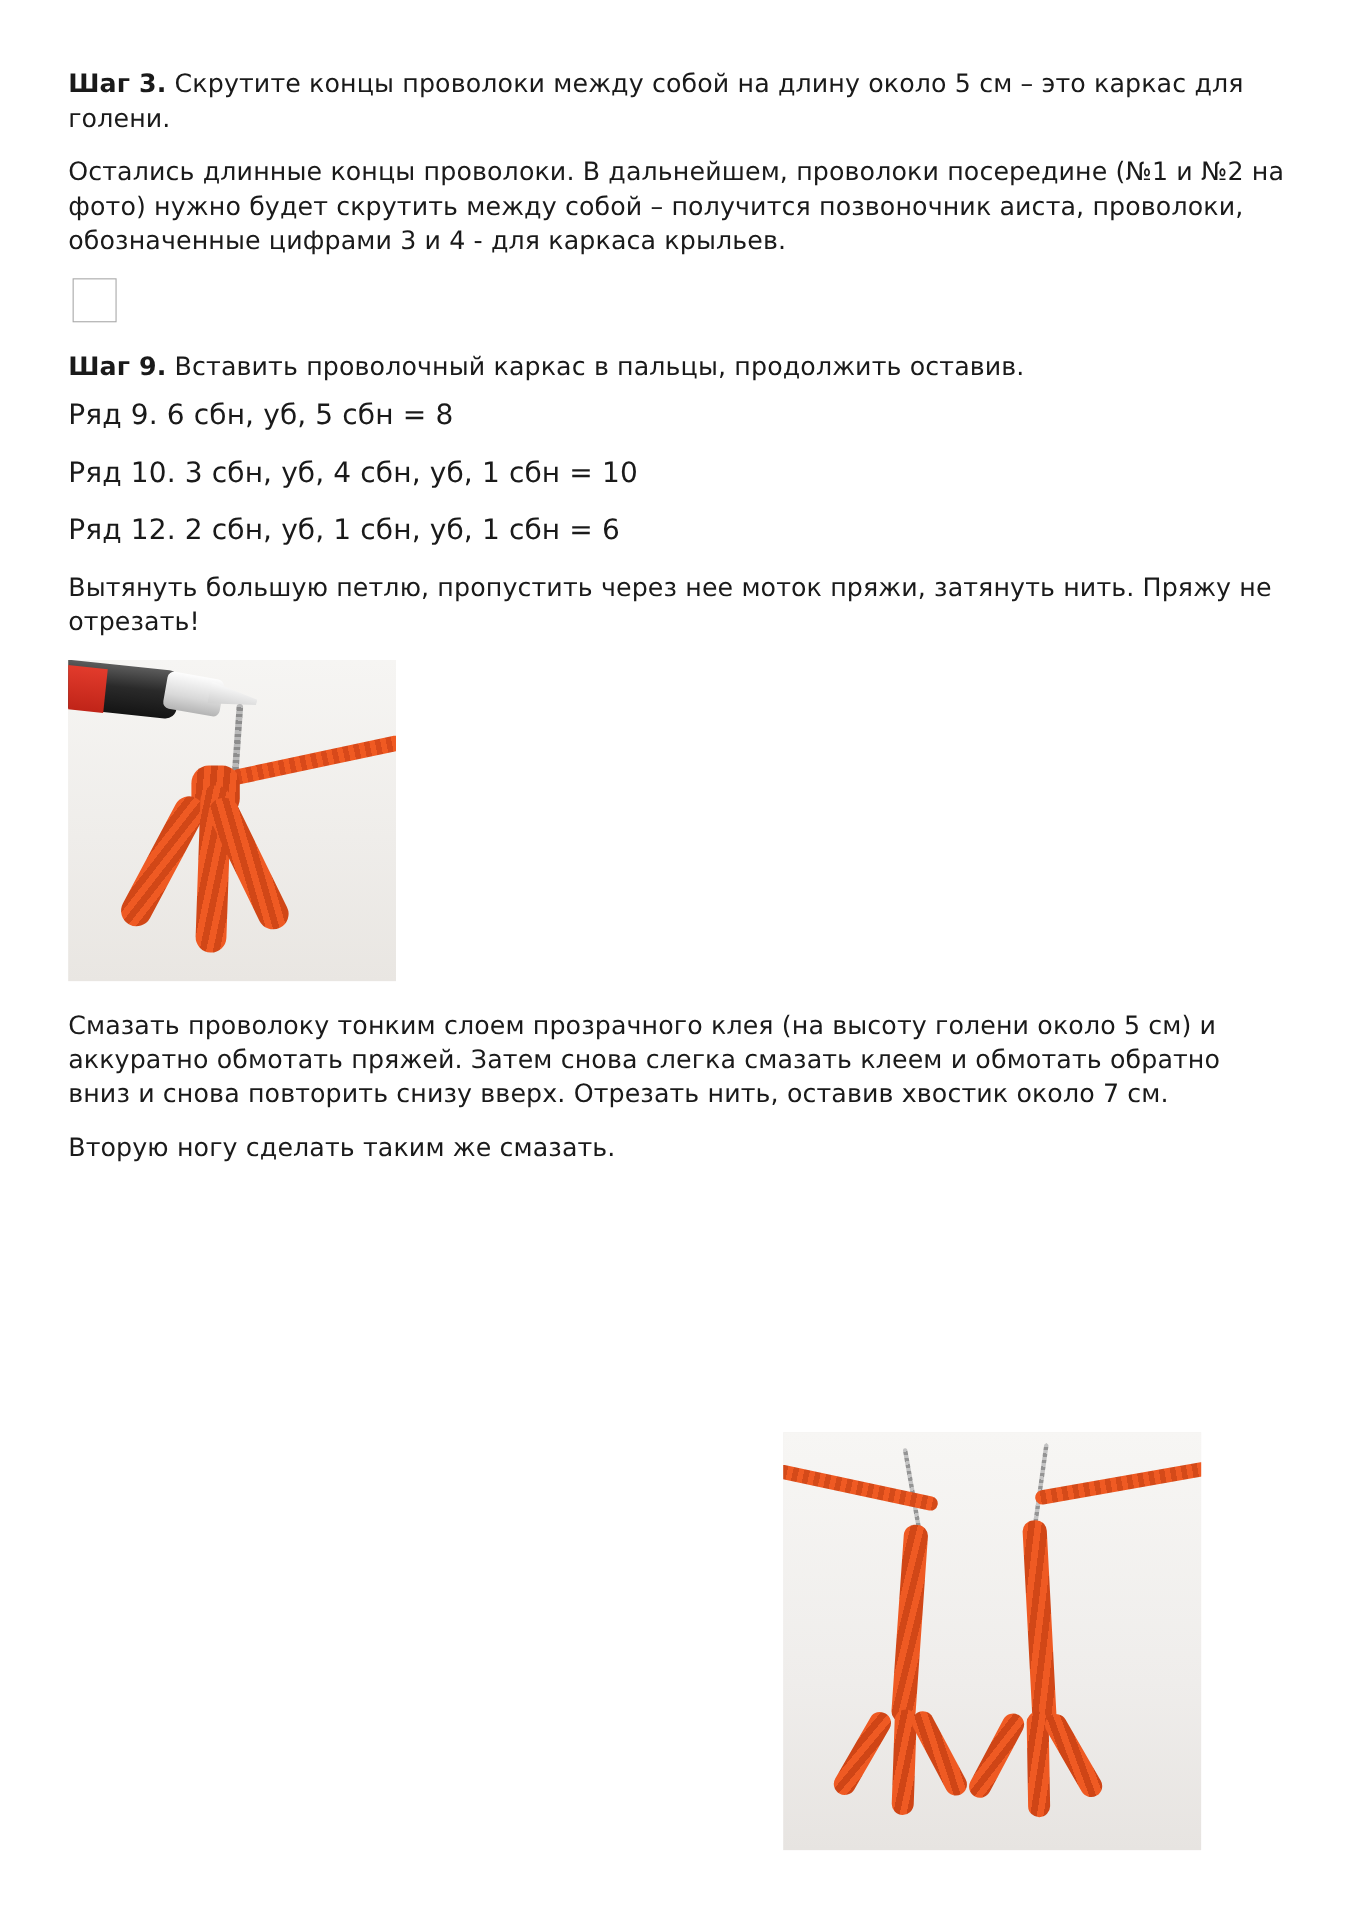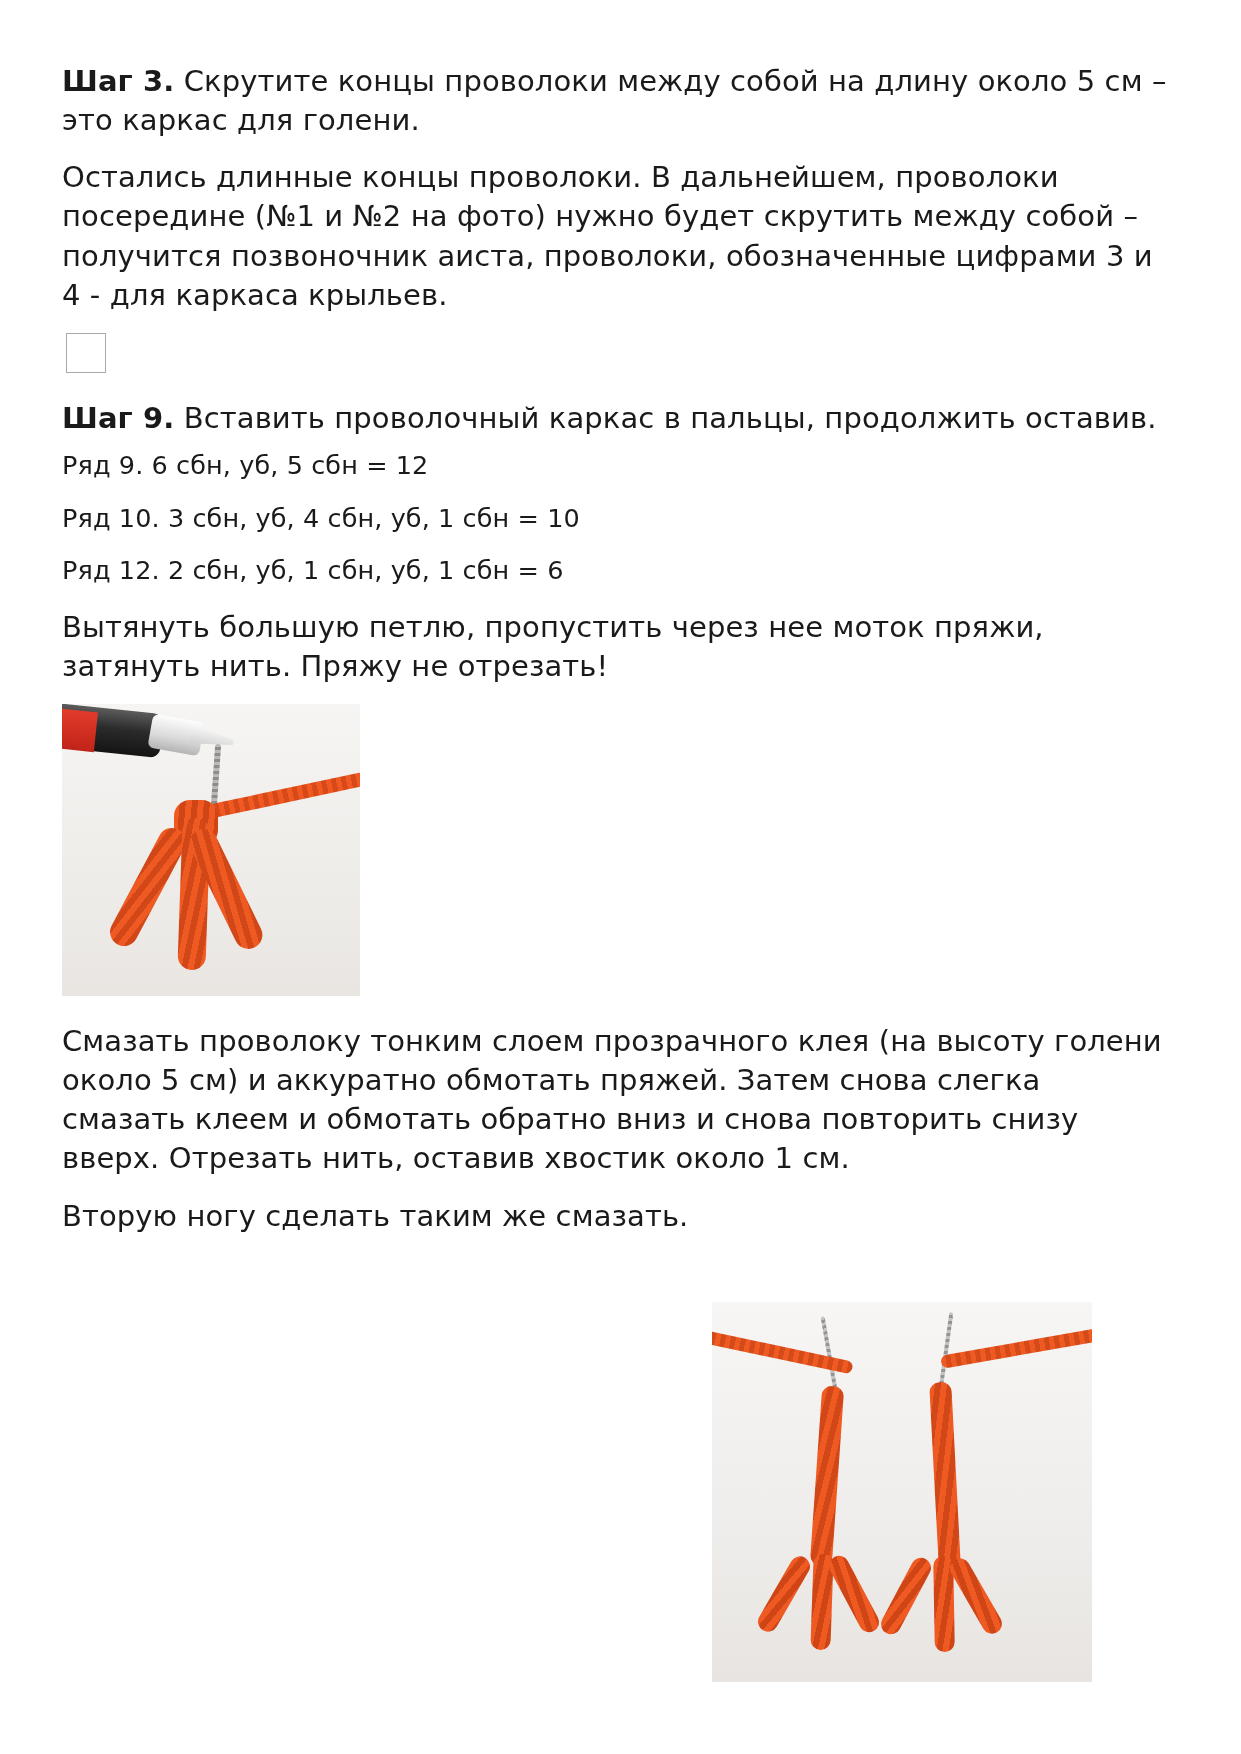--- a/index.html
+++ b/index.html
@@ -17,21 +17,21 @@
   }
   .page {
     box-sizing: border-box;
     width: 1241px;
     height: 1754px;
     padding: 62px 70px 40px 62px;
     position: relative;
   }
   p {
     margin: 0 0 18px 0;
-    font-size: 29px;
+    font-size: 23px;
     line-height: 1.35;
     letter-spacing: 0.1px;
   }
   .bold-lead {
     font-weight: bold;
   }
   .tight {
     margin-bottom: 12px;
   }
   .row-line {
@@ -184,41 +184,41 @@
   </p>
 
   <p>Остались длинные концы проволоки. В дальнейшем, проволоки посередине (№1 и №2 на фото) нужно будет скрутить между собой – получится позвоночник аиста, проволоки, обозначенные цифрами 3 и 4 - для каркаса крыльев.</p>
 
   <div class="small-box"></div>
 
   <p class="tight">
     <span class="bold-lead">Шаг 9.</span><span> Вставить проволочный каркас в пальцы, продолжить оставив.</span>
   </p>
 
-  <p class="row-line">Ряд 9. 6 сбн, уб, 5 сбн = 12</p>
+  <p class="row-line">Ряд 9. 6 сбн, уб, 5 сбн = 8</p>
   <p class="row-line">Ряд 10.  3 сбн, уб, 4 сбн, уб, 1 сбн = 10</p>
   <p class="row-line">Ряд 12. 2 сбн, уб, 1 сбн, уб, 1 сбн = 6</p>
 
   <p>Вытянуть большую петлю, пропустить через нее моток пряжи, затянуть нить. Пряжу не отрезать!</p>
 
   <div class="photo1">
     <div class="bg"></div>
     <div class="glue-body"></div>
     <div class="glue-label"></div>
     <div class="glue-neck"></div>
     <div class="glue-tip"></div>
     <div class="wire"></div>
     <div class="yarn-strand"></div>
     <div class="ankle"></div>
     <div class="toe t1"></div>
     <div class="toe t2"></div>
     <div class="toe t3"></div>
   </div>
 
-  <p>Смазать проволоку тонким слоем прозрачного клея (на высоту голени около 5 см) и аккуратно обмотать пряжей. Затем снова слегка смазать клеем и обмотать обратно вниз и снова повторить снизу вверх. Отрезать нить, оставив хвостик около 1 см.</p>
+  <p>Смазать проволоку тонким слоем прозрачного клея (на высоту голени около 5 см) и аккуратно обмотать пряжей. Затем снова слегка смазать клеем и обмотать обратно вниз и снова повторить снизу вверх. Отрезать нить, оставив хвостик около 7 см.</p>
 
   <p>Вторую ногу сделать таким же смазать.</p>
 
   <div class="photo2">
     <div class="bg"></div>
     <div class="p2wire w1"></div>
     <div class="p2wire w2"></div>
     <div class="p2yarn y1"></div>
     <div class="p2yarn y2"></div>
     <div class="leg l1"></div>

